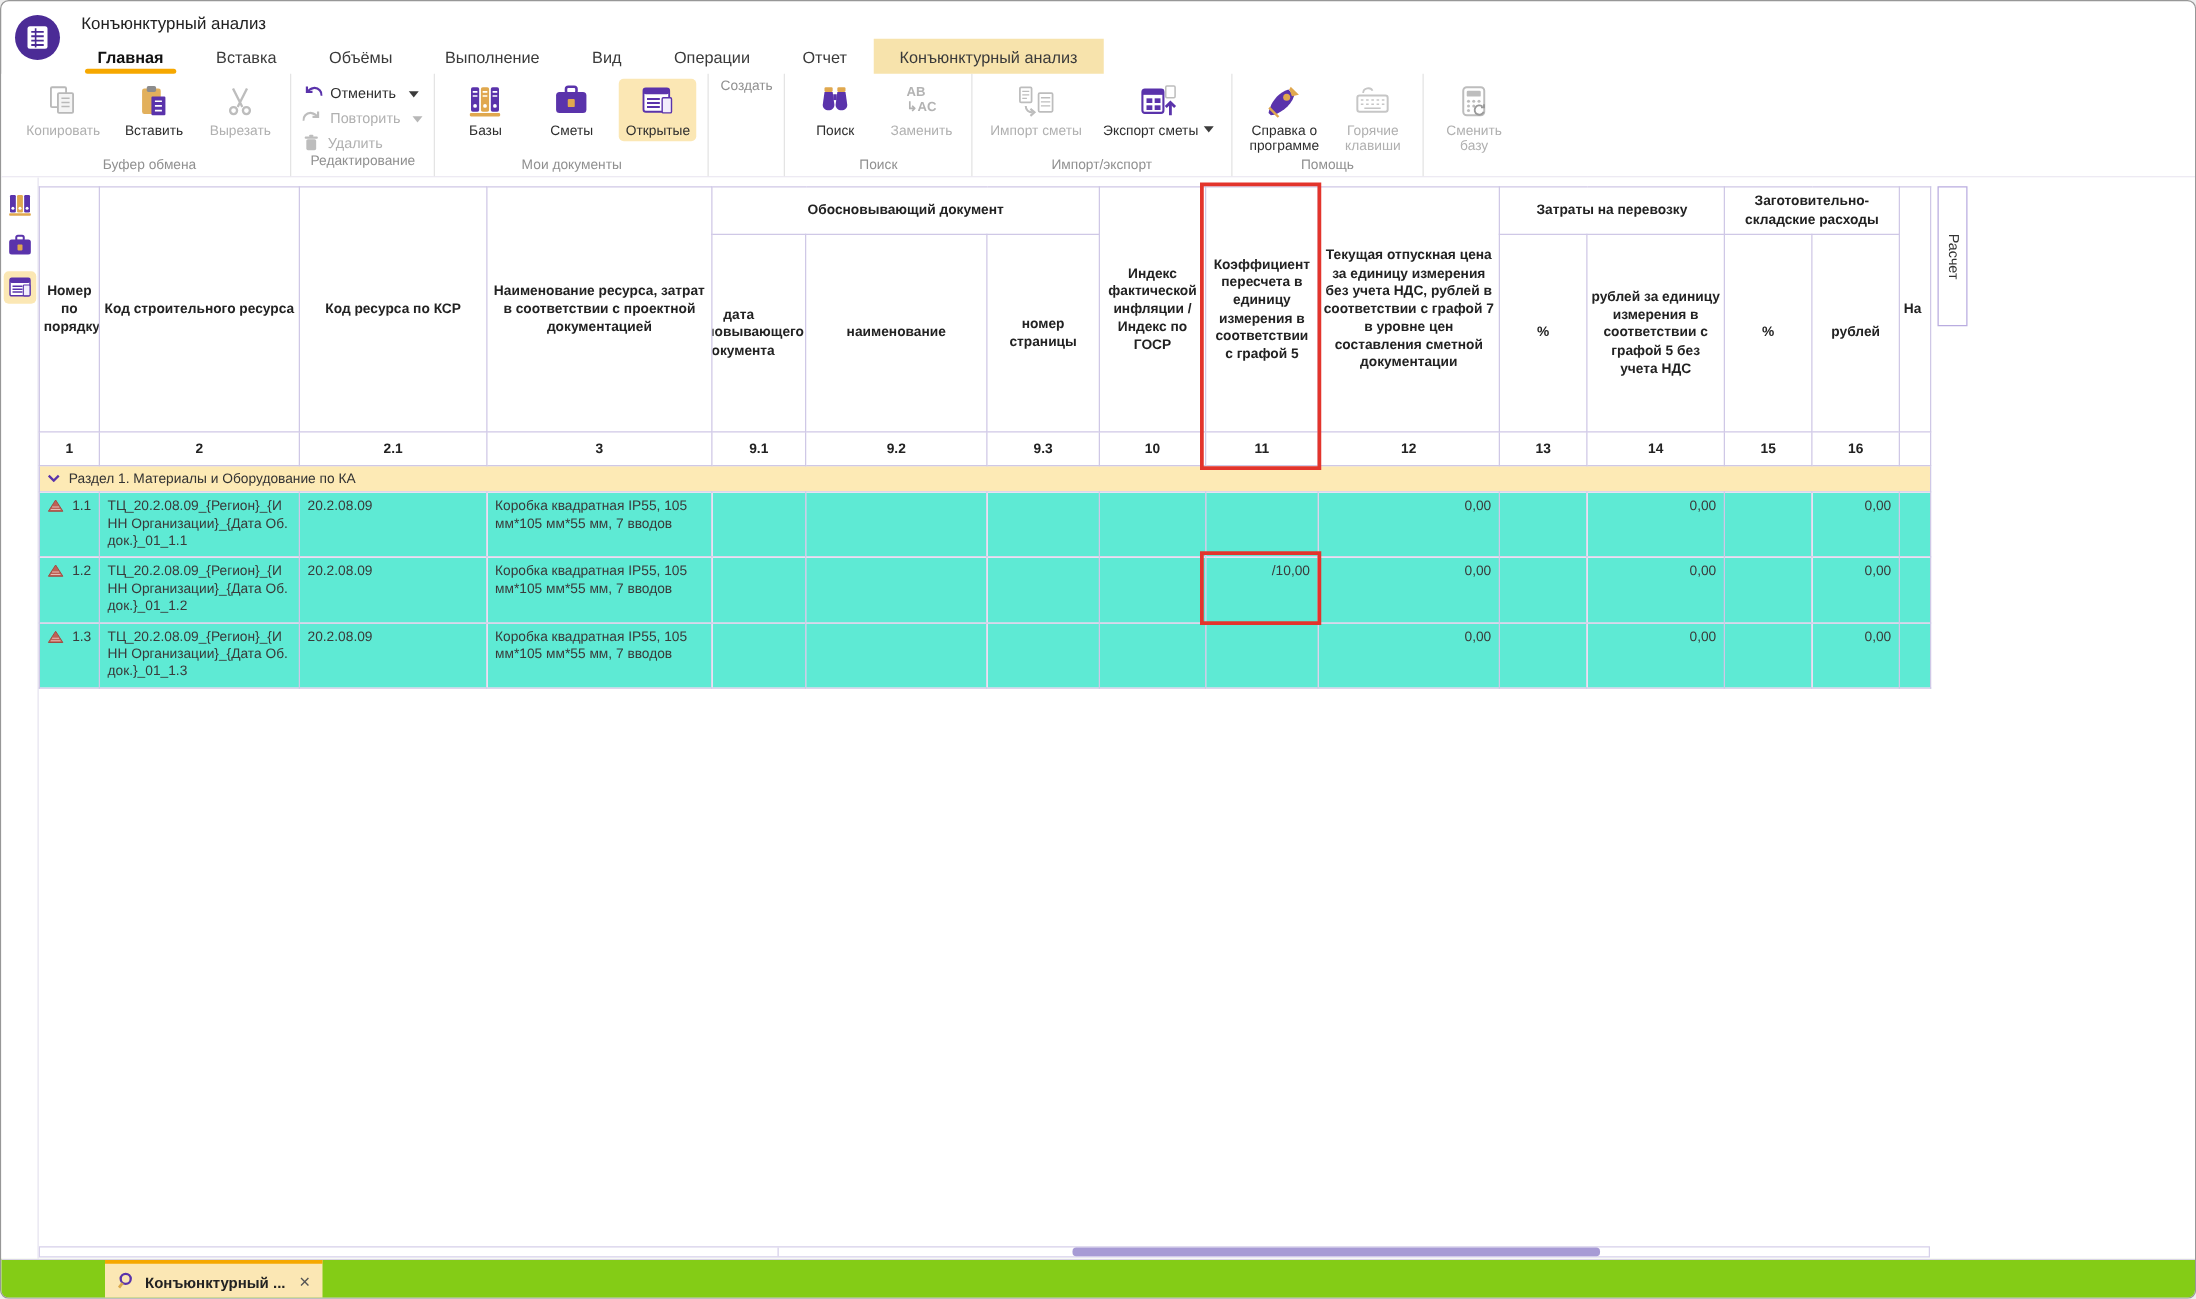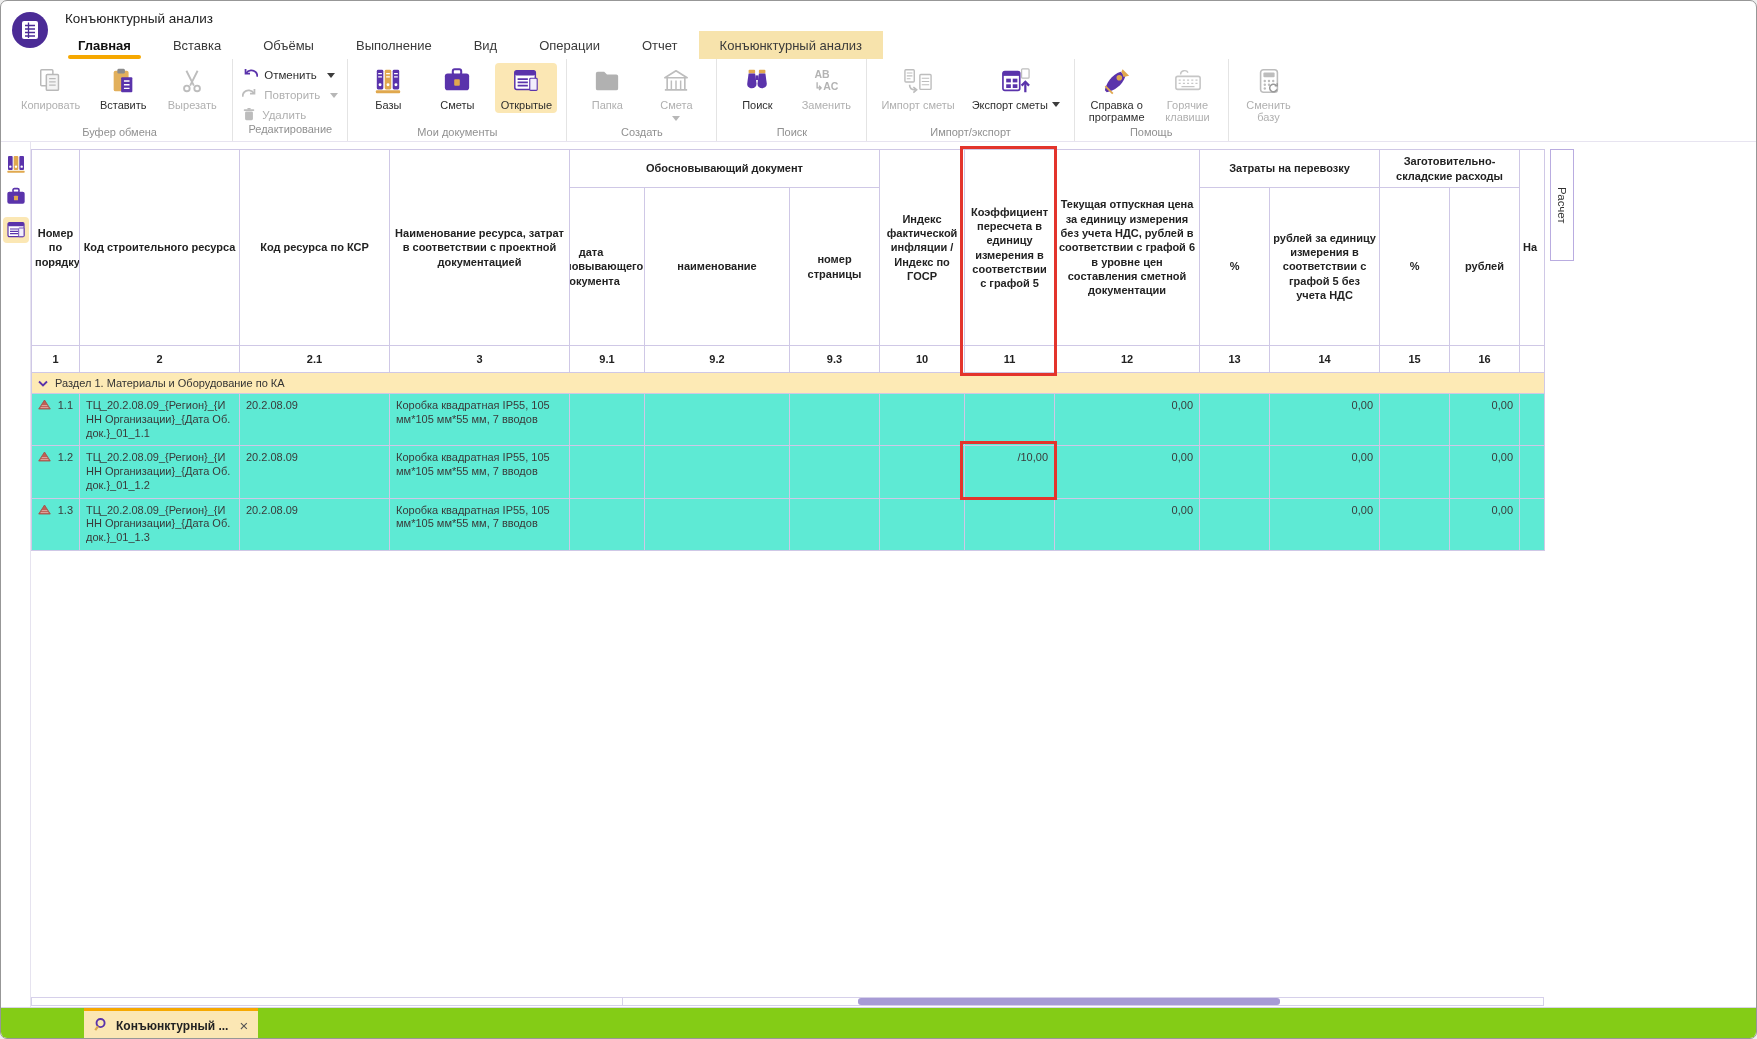--- a/index.html
+++ b/index.html
@@ -207,42 +207,20 @@
                 <rect x="20" y="12" width="8" height="13" rx="1" fill="#f2eefc" stroke="#5a33ab" stroke-width="1.2"></rect>
               </svg>
             </span>
           <span>Открытые</span>
         </div>
       </div>
       <div class="rlabel">Мои документы</div>
     </div>
 
     <div class="rgroup">
-      <div class="rbtns">
-        <div class="bb dis">
-          <span class="icb">
-              <svg width="28" height="26" viewBox="0 0 30 28">
-                <path d="M3 6a2 2 0 012-2h7l3 3h10a2 2 0 012 2v13a2 2 0 01-2 2H5a2 2 0 01-2-2z" fill="#b1b1b1"></path>
-              </svg>
-            </span>
-          <span>Папка</span>
-        </div>
-        <div class="bb dis">
-          <span class="icb">
-              <svg width="28" height="26" viewBox="0 0 30 28">
-                <path d="M15 3L3 10.5h24z" fill="none" stroke="#bdbdbd" stroke-width="1.8" stroke-linejoin="round"></path>
-                <path d="M5.5 10.5V23M24.5 10.5V23" stroke="#bdbdbd" stroke-width="1.8"></path>
-                <path d="M10 13.5V23M15 13.5V23M20 13.5V23" stroke="#bdbdbd" stroke-width="1.6"></path>
-                <path d="M3 23.5h24" stroke="#bdbdbd" stroke-width="1.8"></path>
-              </svg>
-            </span>
-          <span>Смета</span>
-          <span class="car gray" style="margin-left:0"></span>
-        </div>
-      </div>
       <div class="rlabel">Создать</div>
     </div>
 
     <div class="rgroup">
       <div class="rbtns">
         <div class="bb">
           <span class="icb">
               <svg width="28" height="28" viewBox="0 0 30 30">
                 <rect x="6" y="3" width="7" height="4" rx="1" fill="#e0a84e"></rect>
                 <rect x="17" y="3" width="7" height="4" rx="1" fill="#e0a84e"></rect>
@@ -402,21 +380,21 @@
           </colgroup>
           <tbody>
               <tr class="h-grp">
             <th rowspan="2">Номер по порядку</th>
             <th rowspan="2">Код строительного ресурса</th>
             <th rowspan="2">Код ресурса по КСР</th>
             <th rowspan="2">Наименование ресурса, затрат в соответствии с проектной документацией</th>
             <th colspan="3">Обосновывающий документ</th>
             <th rowspan="2">Индекс фактической инфляции / Индекс по ГОСР</th>
             <th rowspan="2">Коэффициент пересчета в единицу измерения в соответствии с графой 5</th>
-            <th rowspan="2">Текущая отпускная цена за единицу измерения без учета НДС, рублей в соответствии с графой 6 в уровне цен составления сметной документации</th>
+            <th rowspan="2">Текущая отпускная цена за единицу измерения без учета НДС, рублей в соответствии с графой 7 в уровне цен составления сметной документации</th>
             <th colspan="2">Затраты на перевозку</th>
             <th colspan="2">Заготовительно-складские расходы</th>
             <th rowspan="2" class="clipped">На</th>
           </tr>
           <tr class="h-sub">
             <th>
                   <span class="clipbox">дата обосновывающего документа</span>
                 </th>
             <th>наименование</th>
             <th>номер страницы</th>

